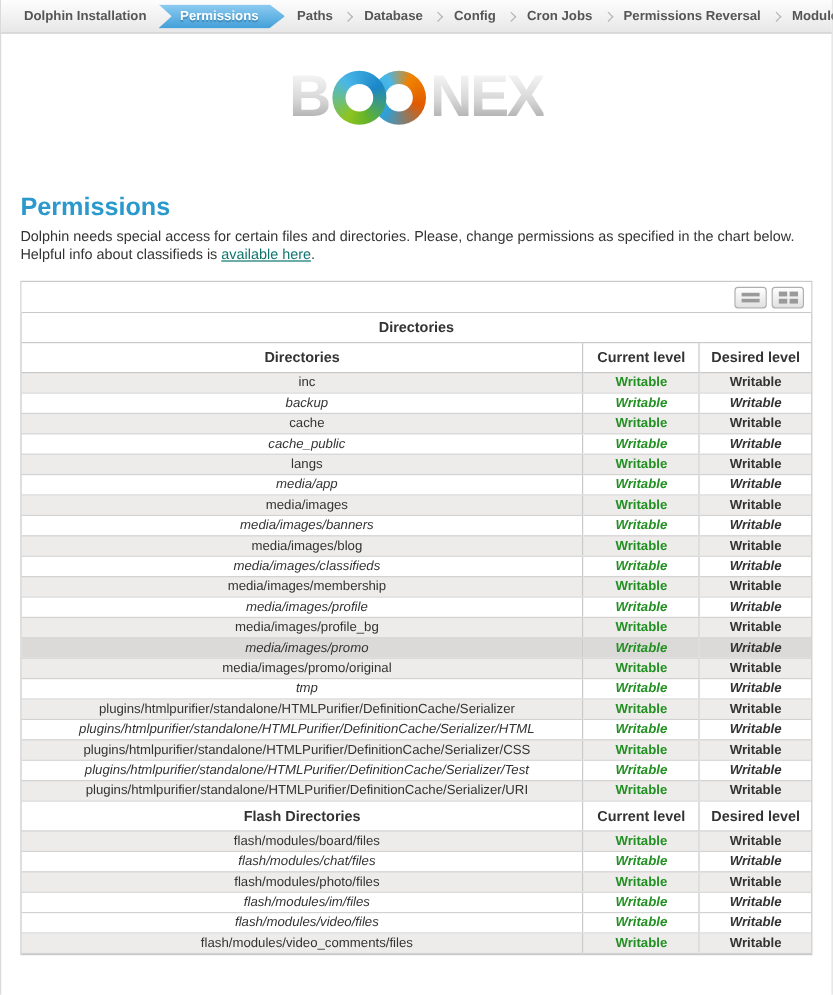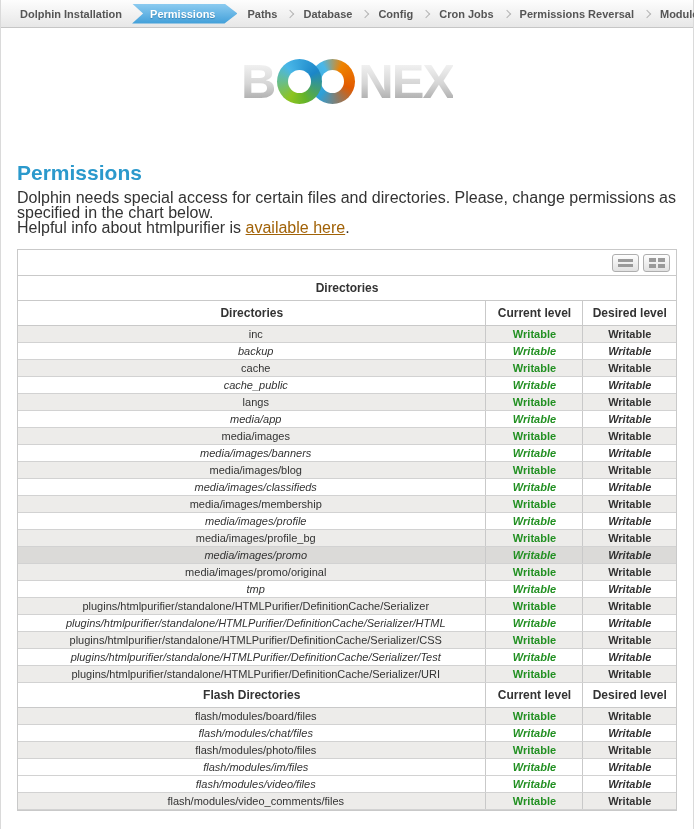--- a/index.html
+++ b/index.html
@@ -34,22 +34,22 @@
     -webkit-background-clip:text; background-clip:text; color:transparent;
   }
   .logo-o { width:45px; height:45px; border-radius:50%; position:relative; display:inline-block; }
   .logo-o::after { content:""; position:absolute; inset:11px; background:#fff; border-radius:50%; }
   .o1 { background:conic-gradient(from 210deg, #8ec41f, #49b7e8 110deg, #1b86c8 210deg, #63b32a 310deg, #8ec41f); margin:0 -3px 0 3px; z-index:1; }
   .o2 { background:conic-gradient(from 30deg, #ef8300, #e25a00 80deg, #2f9fd6 190deg, #49b7e8 300deg, #ef8300); margin:0 3px 0 -9px; }
 
   
   .content { padding:0 16px; }
   .page-title { color:#2b99cc; font-size:21px; font-weight:bold; margin:50px 0 5px; }
-  .desc { font-size:16px; line-height:15px; color:#333; margin:0; }
-  .desc a { color:#a16207; text-decoration:underline; cursor:pointer; }
+  .desc { font-size:12px; line-height:15px; color:#333; margin:0; }
+  .desc a { color:#0f766e; text-decoration:underline; cursor:pointer; }
 
   
   .panel { margin-top:14px; border:1px solid #c9c9c9; }
   .panel-toolbar { height:26px; border-bottom:1px solid #c9c9c9; background:#fff; display:flex; justify-content:flex-end; align-items:center; padding-right:6px; gap:4px; }
   .view-btn { width:27px; height:18px; border:1px solid #aeaeae; border-radius:3px; background:linear-gradient(#fefefe,#e1e1e1); display:flex; align-items:center; justify-content:center; cursor:pointer; padding:0; }
   .bars { display:flex; flex-direction:column; gap:2px; }
   .bar { width:15px; height:3px; background:#9a9a9a; }
   .grid-ic { display:grid; grid-template-columns:7px 7px; grid-template-rows:4px 4px; gap:2px; }
   .sq { background:#9a9a9a; }
 
@@ -94,21 +94,21 @@
       <span class="logo-o o1"></span>
       <span class="logo-o o2"></span>
       <span class="logo-letter">NEX</span>
     </span>
   </div>
 
   <div class="content">
     <div class="page-title">Permissions</div>
     <p class="desc">
       <span>Dolphin needs special access for certain files and directories. Please, change permissions as specified in the chart below.</span><br>
-      <span>Helpful info about htmlpurifier is </span><a>available here</a><span>.</span>
+      <span>Helpful info about classifieds is </span><a>available here</a><span>.</span>
     </p>
 
     <div class="panel">
       <div class="panel-toolbar">
         <button class="view-btn">
           <span class="bars">
               <span class="bar"></span>
               <span class="bar"></span>
             </span>
         </button>

